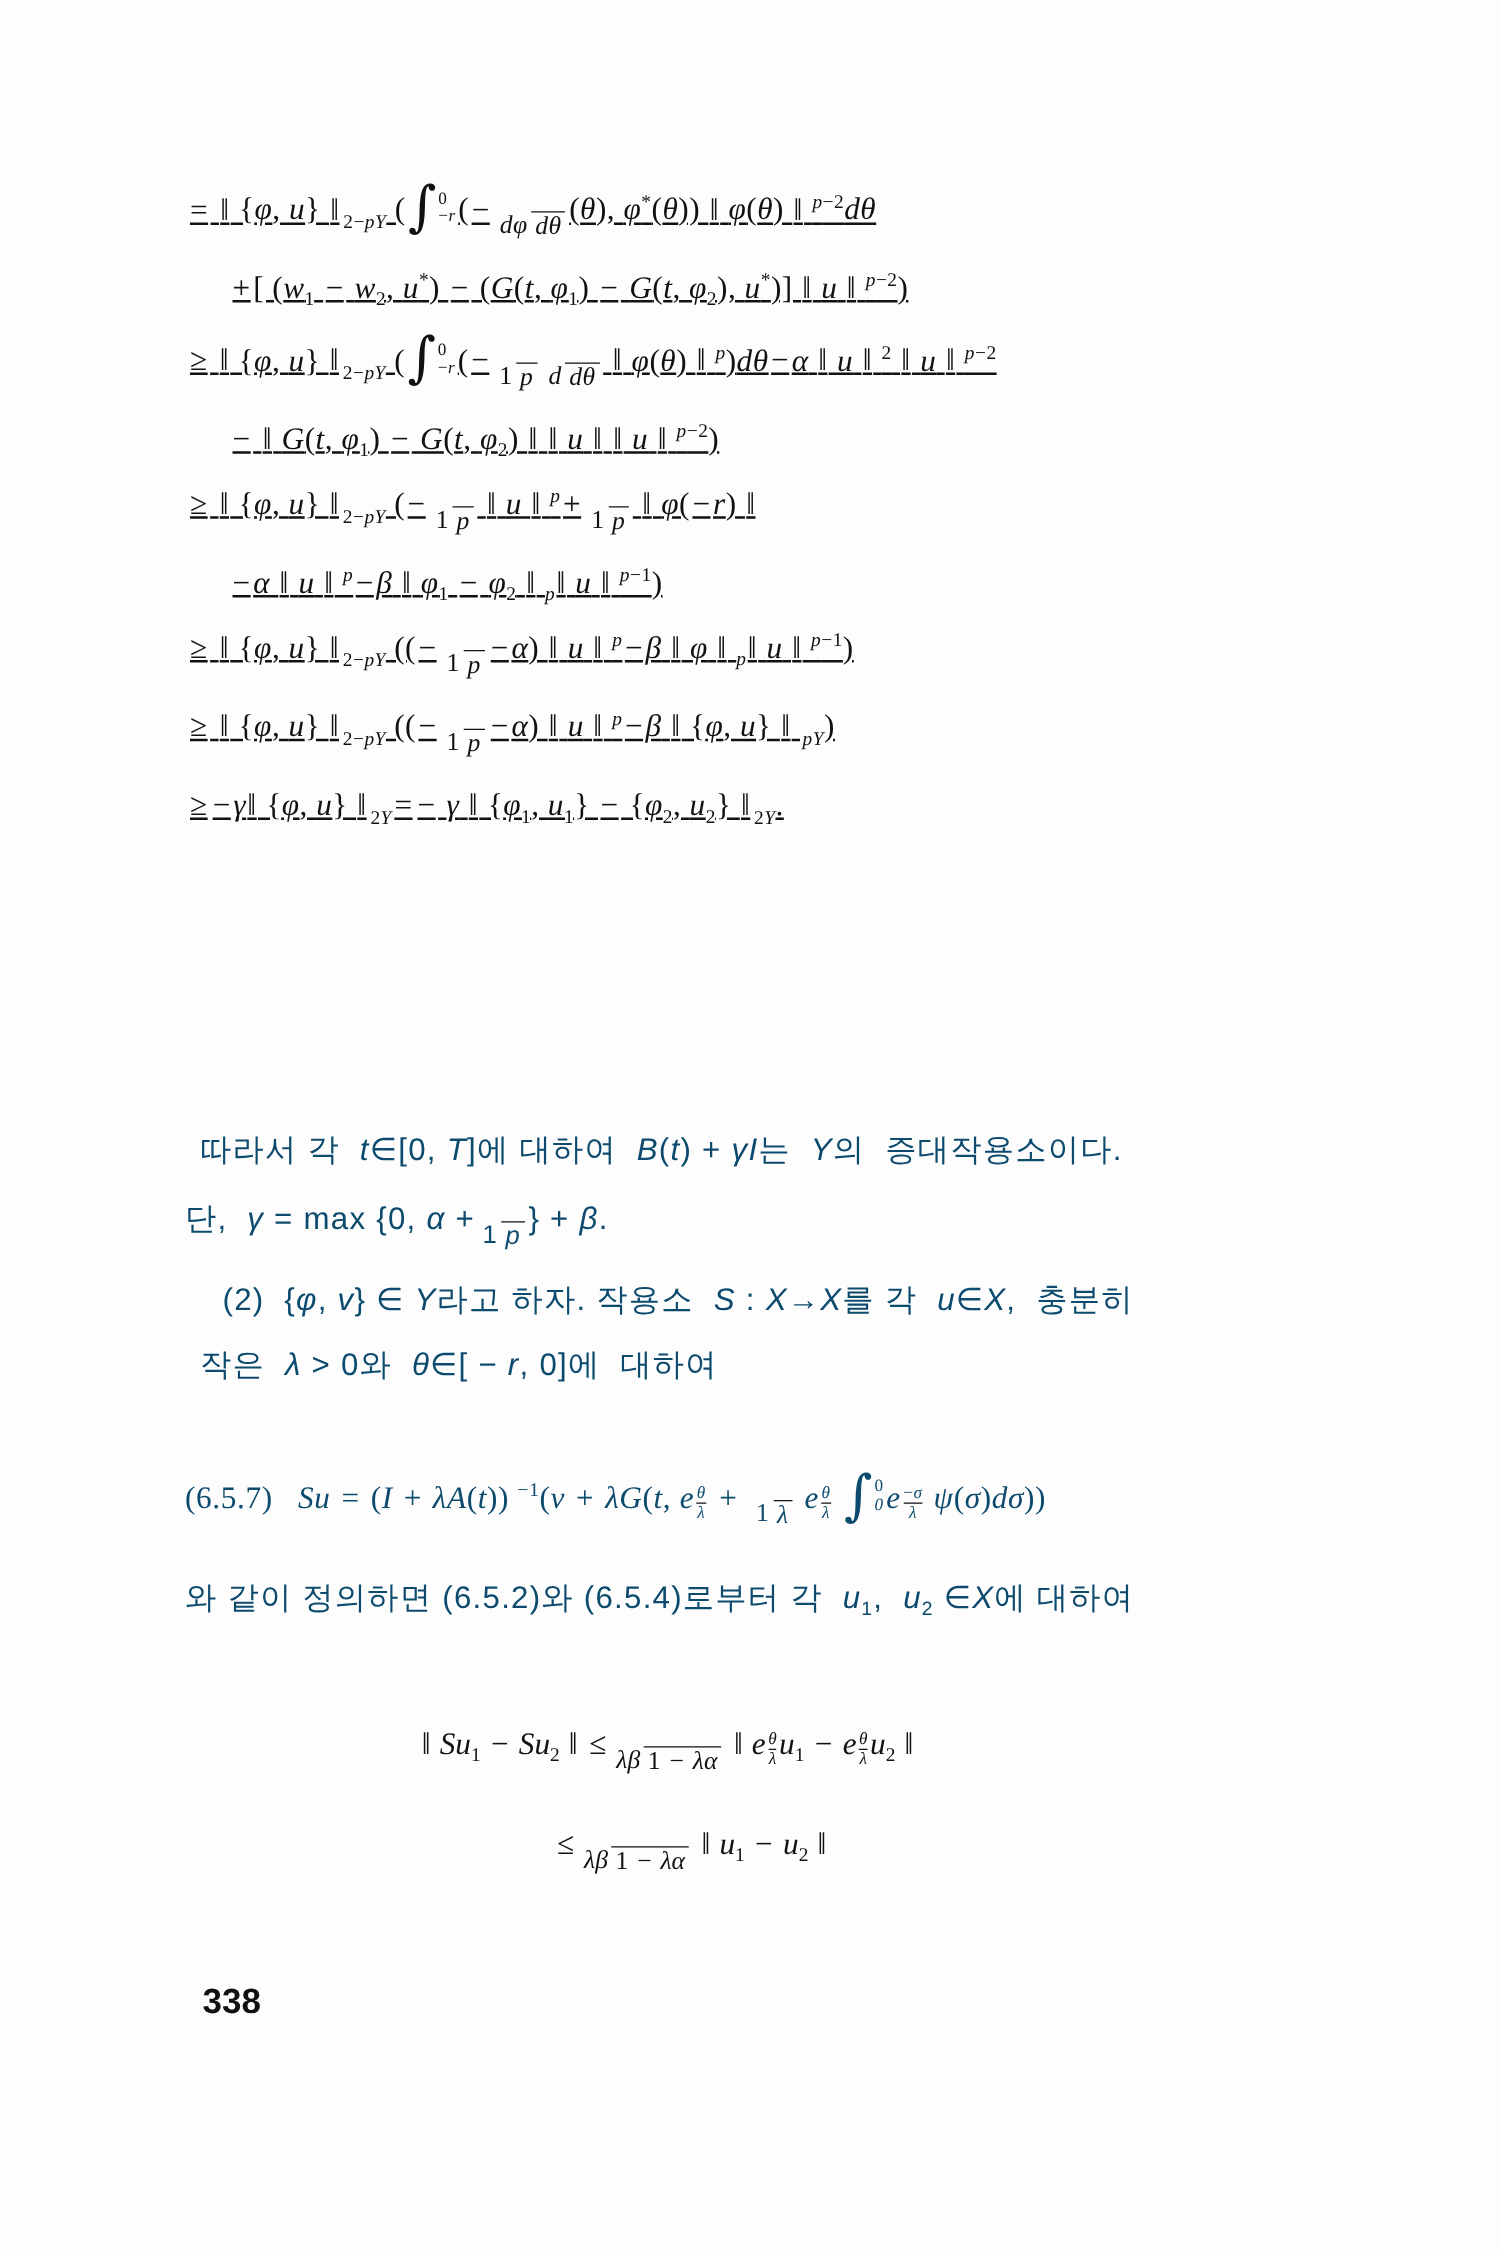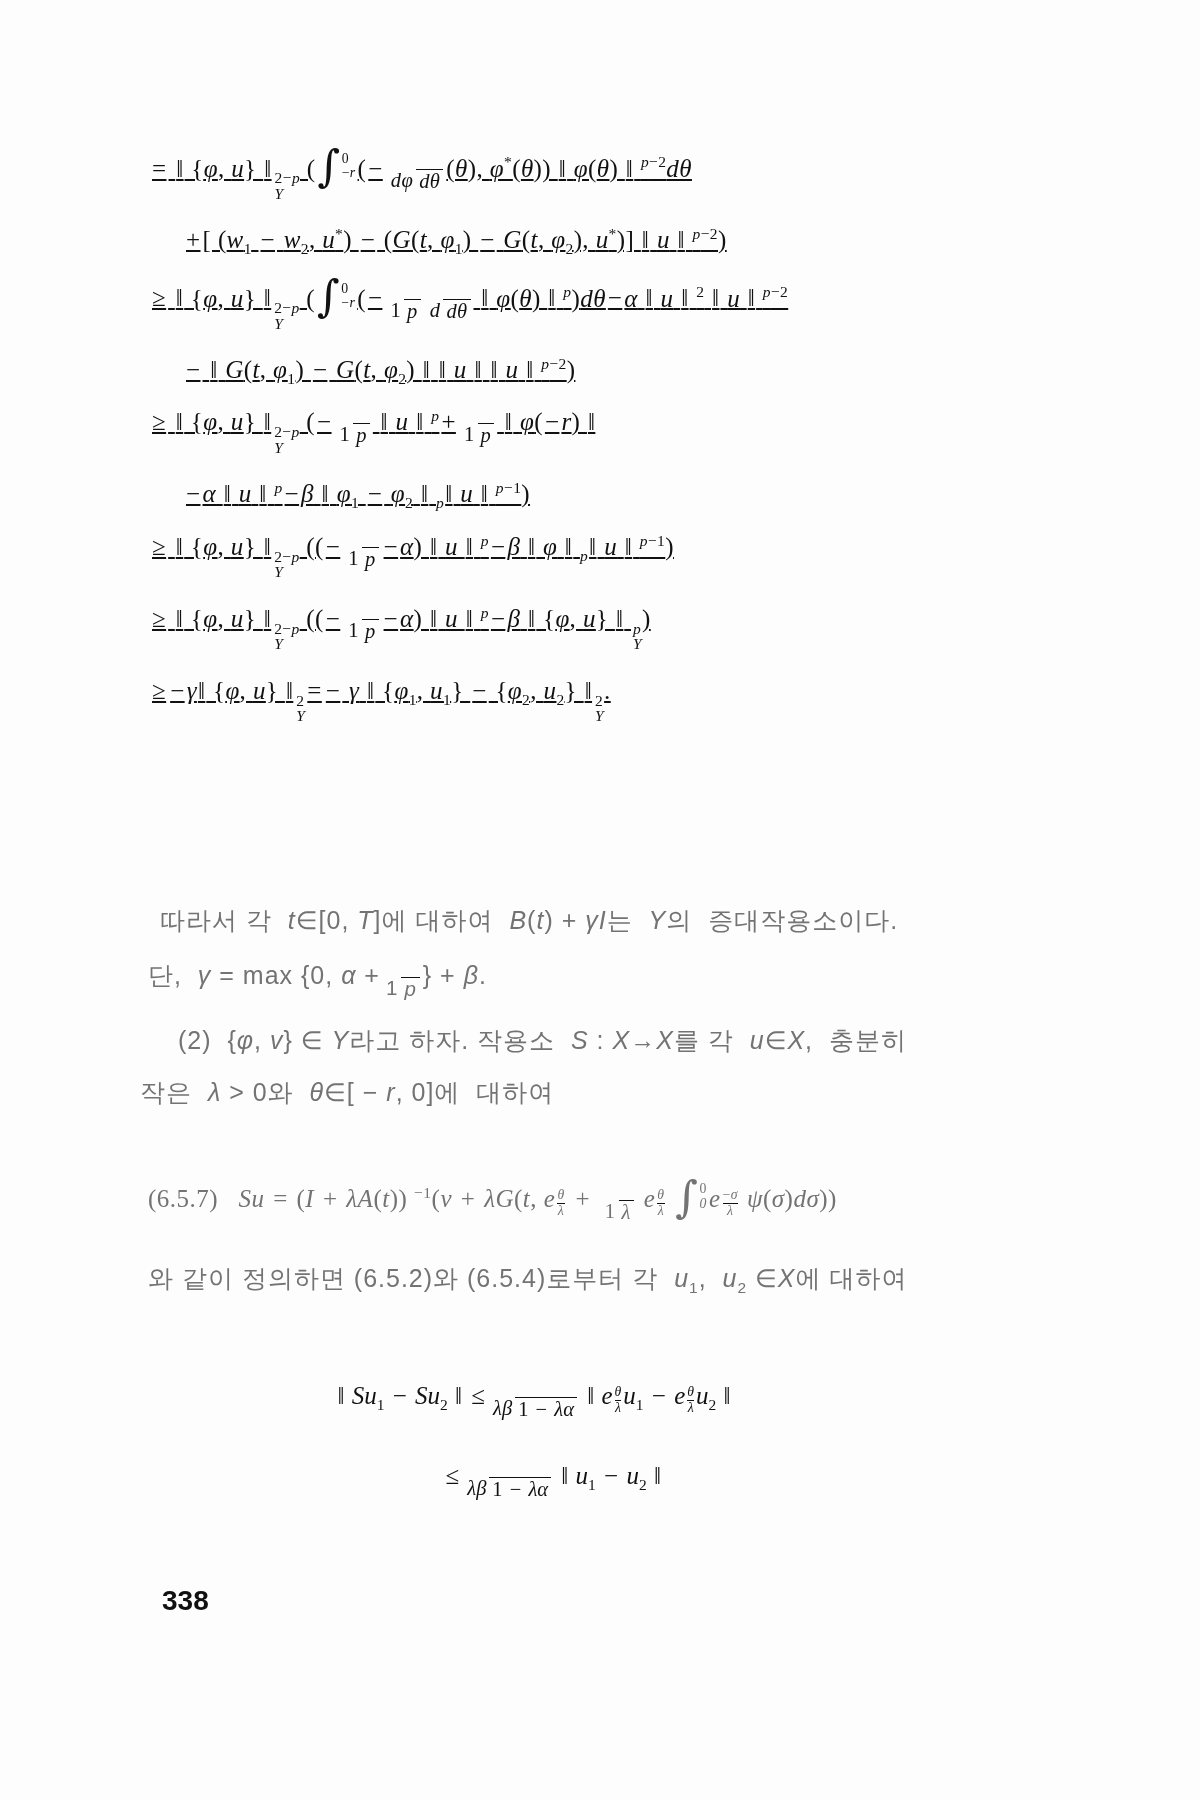--- a/index.html
+++ b/index.html
@@ -40,21 +40,21 @@
   .eqline.indent1 { padding-left: 34px; }
   i.v { font-style: italic; }
   .op { font-style: normal; padding: 0 2px; }
   .norm { font-style: normal; padding: 0 1px; }
   sub, sup {
     font-size: 0.62em;
     line-height: 0;
   }
   .subsup {
     display: inline-flex;
-    flex-direction: column;
+    flex-direction: row;
     vertical-align: -0.45em;
     font-size: 0.62em;
     line-height: 1.0;
     text-align: left;
     padding-left: 2px;
   }
   .subsup .up { display: block; }
   .subsup .dn { display: block; font-style: italic; }
   .frac {
     display: inline-flex;
@@ -98,21 +98,21 @@
     padding: 0 2px;
   }
   .expfrac .num { display: block; }
   .expfrac .den { display: block; border-top: 1.2px solid #111; }
   .para {
     position: absolute;
     font-family: "Liberation Serif", serif;
     font-size: 25px;
     line-height: 1.65;
     letter-spacing: 0.5px;
-    color: #737373;
+    color: #0c4a6e;
   }
   .k { font-family: "Liberation Sans", sans-serif; letter-spacing: 1px; }
   .center-eq {
     position: absolute;
     left: 12px;
     width: 1044px;
     text-align: center;
     font-size: 25px;
     font-family: "Liberation Serif", serif;
   }
@@ -246,21 +246,21 @@
     <span>단,&nbsp; <i class="v">γ</i> = max {0, <i class="v">α</i> +</span><span class="frac">
         <span class="num">1</span>
         <span class="den"><i class="v">p</i></span>
       </span><span>} + <i class="v">β</i>.</span>
   </div>
 
   <div class="para k" style="left:178px; top:1020px; width:900px;">
     (2)&nbsp; {<i class="v">φ</i>, <i class="v">v</i>} ∈ <i class="v">Y</i>라고 하자. 작용소&nbsp; <i class="v">S</i> : <i class="v">X</i>→<i class="v">X</i>를 각&nbsp; <i class="v">u</i>∈<i class="v">X</i>,&nbsp; 충분히
   </div>
 
-  <div class="para k" style="left:140px; top:1072px; width:900px;">
+  <div class="para k" style="left:160px; top:1072px; width:900px;">
     작은&nbsp; <i class="v">λ</i> &gt; 0와&nbsp; <i class="v">θ</i>∈[ − <i class="v">r</i>, 0]에&nbsp; 대하여
   </div>
 
   <div class="para" style="left:148px; top:1178px; width:980px; font-size:25px; white-space:nowrap;">
     <span>(6.5.7)</span>&nbsp;&nbsp;
     <i class="v">Su</i> <span class="op">=</span> (<i class="v">I</i> <span class="op">+</span> <i class="v">λA</i>(<i class="v">t</i>)) <sup>−1</sup>(<i class="v">v</i> <span class="op">+</span> <i class="v">λG</i>(<i class="v">t</i>, <i class="v">e</i><span class="expfrac">
         <span class="num"><i>θ</i></span>
         <span class="den"><i>λ</i></span>
       </span> <span class="op">+</span> <span class="frac">
         <span class="num">1</span>

